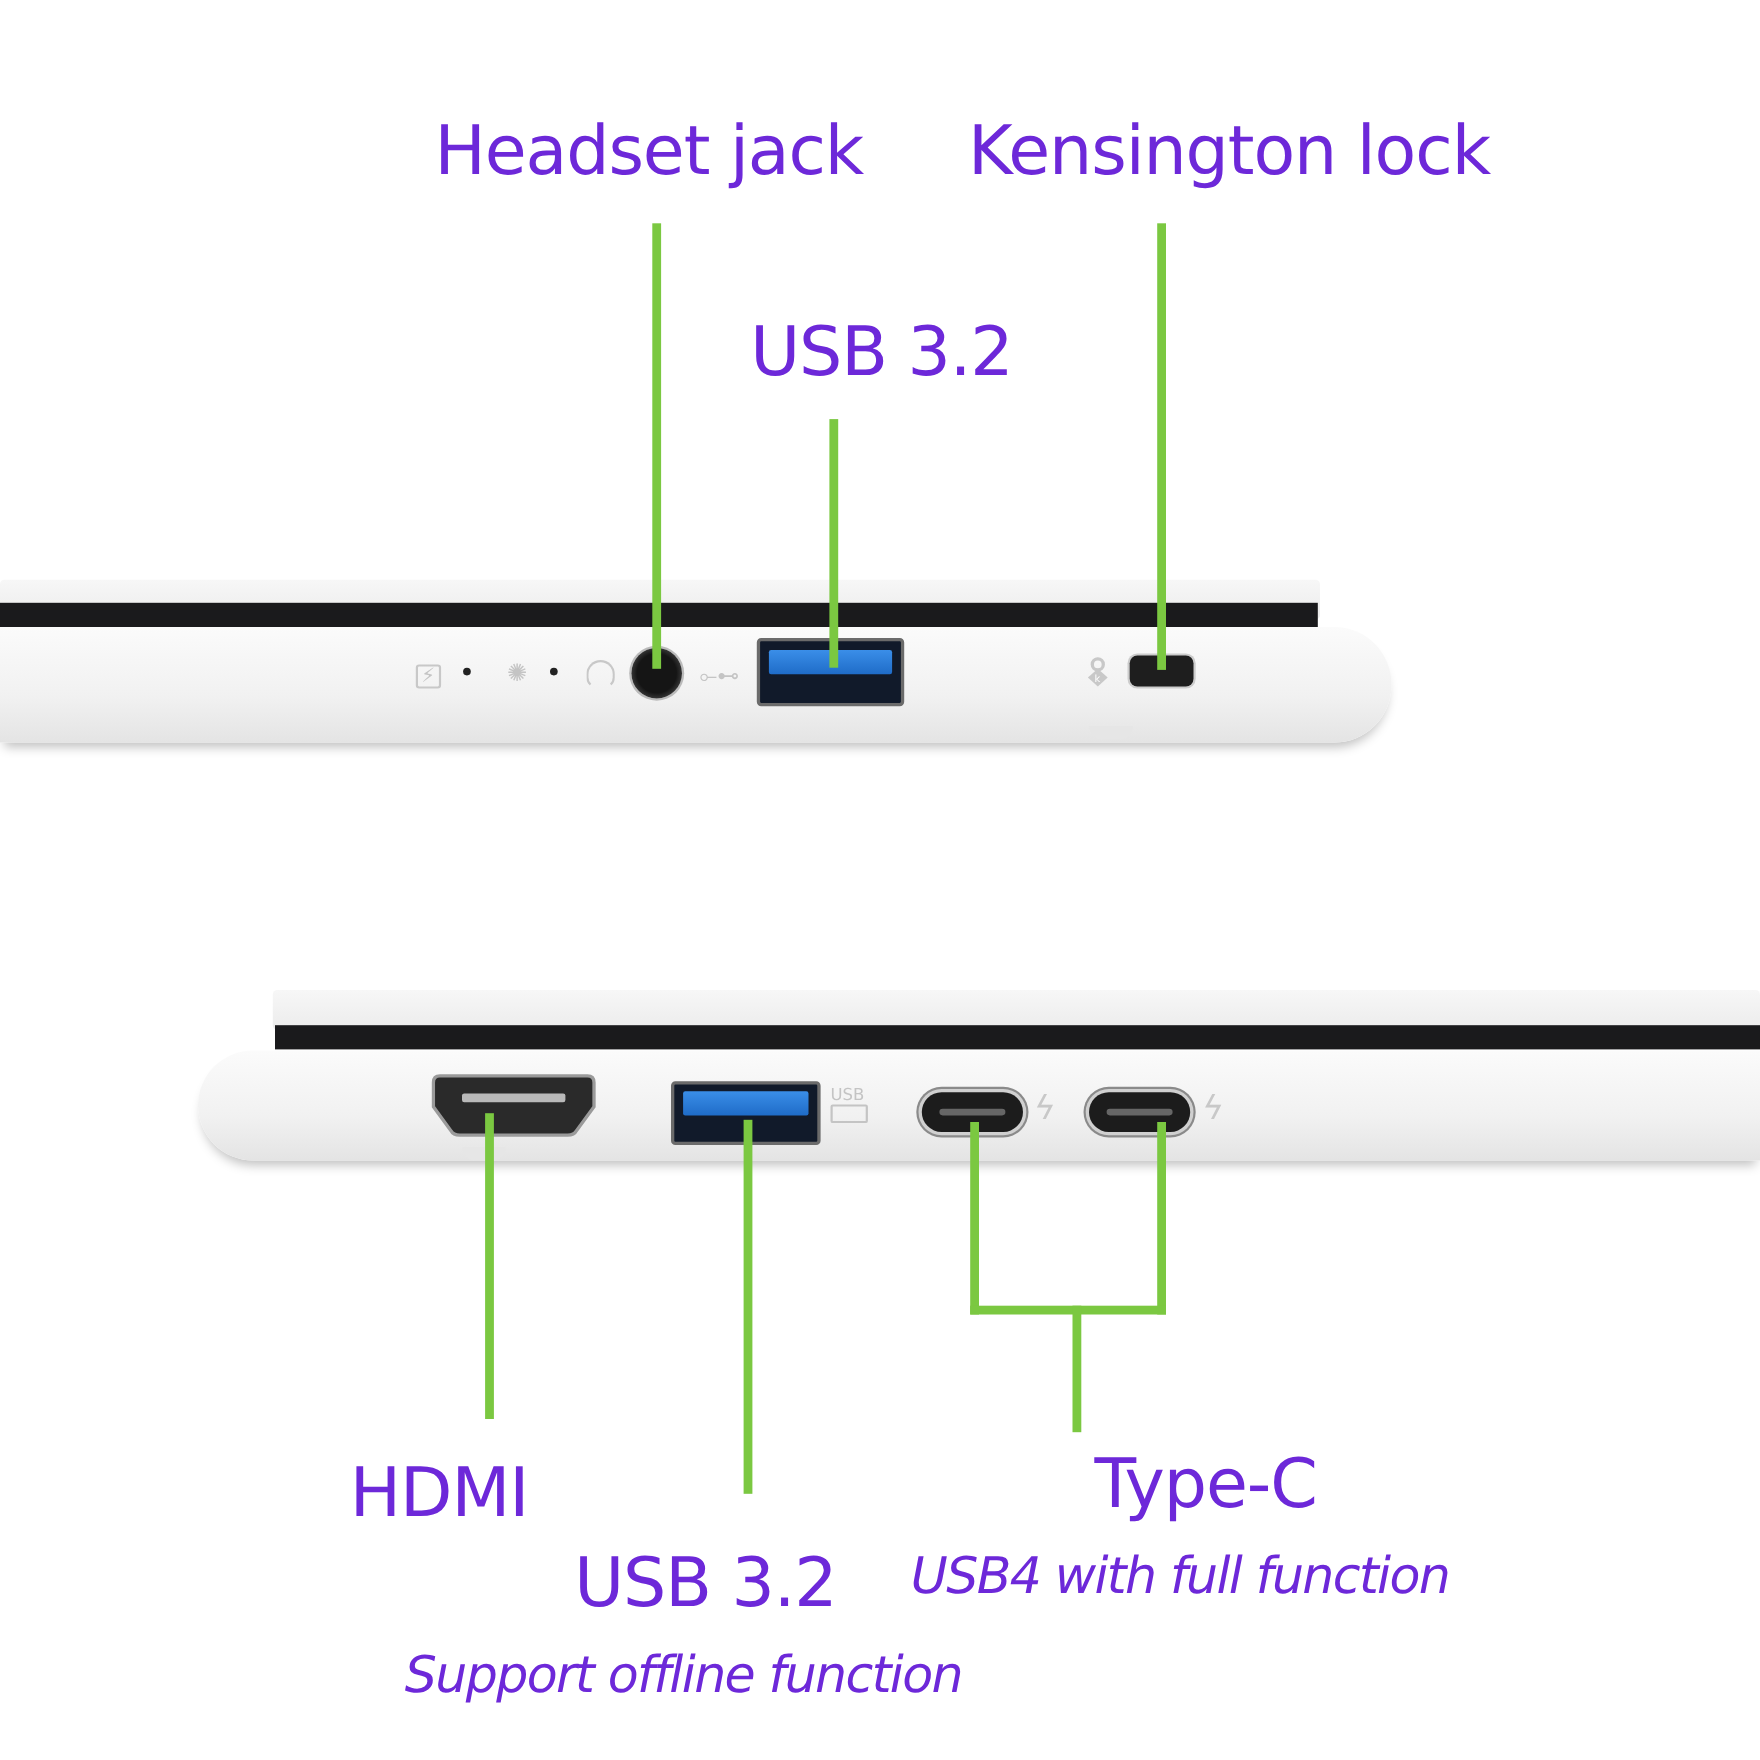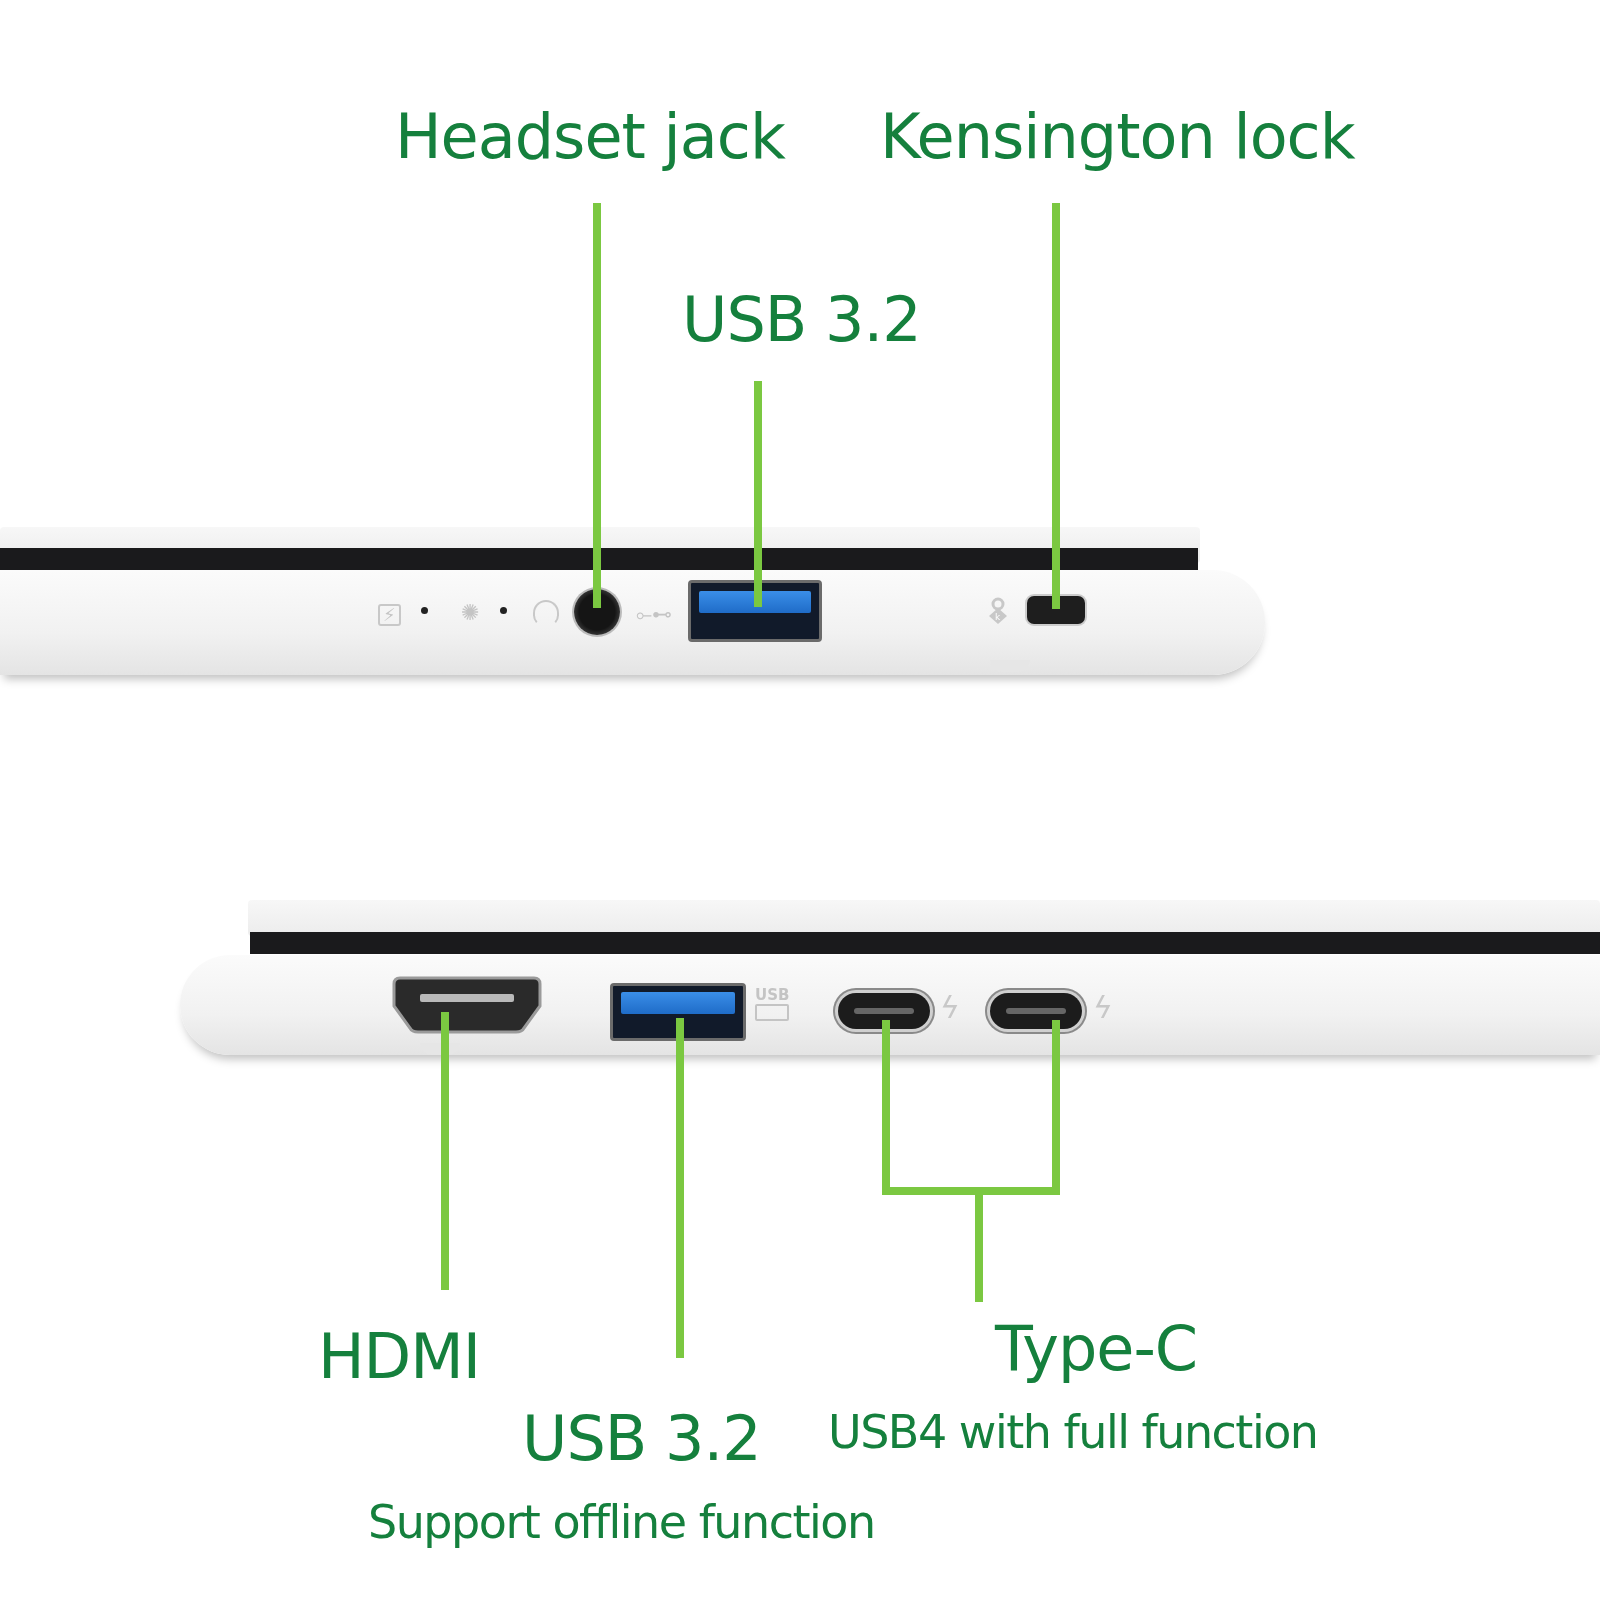--- a/index.html
+++ b/index.html
@@ -1,21 +1,21 @@
 <!DOCTYPE html>
 <html><head>
 <meta charset="utf-8">
 <style>
   html, body { margin:0; padding:0; background:#ffffff; }
   body { width:1600px; height:1600px; position:relative; overflow:hidden;
          font-family:"DejaVu Sans", sans-serif; color:#111; }
   .abs { position:absolute; }
-  .label { position:absolute; white-space:nowrap; color:#15803d; letter-spacing:-1px; }
+  .label { position:absolute; white-space:nowrap; color:#6d28d9; letter-spacing:-1px; }
   .big { font-size:62px; }
-  .med { font-size:46px; letter-spacing:-1.5px; }
+  .med { font-size:46px; letter-spacing:-1.5px;font-style:italic; }
   .line { position:absolute; background:#7bc841; }
 
   
   .lid { position:absolute; background:linear-gradient(#f7f7f7,#ececec); border-radius:4px; }
   .bezel { position:absolute; background:#1a1a1c; }
   .base { position:absolute; background:linear-gradient(#fbfbfb 0%, #f1f1f1 60%, #e4e4e4 100%);
           box-shadow:0 8px 10px -4px rgba(0,0,0,0.25); }
   .icon-muted { position:absolute; color:#c4c4c4; font-size:22px; line-height:1; }
   .led { position:absolute; width:7px; height:7px; border-radius:50%; background:#222; }
 
@@ -84,21 +84,21 @@
   <div class="hdmi" style="left:392px;top:976px;">
     <svg width="150" height="58" viewBox="0 0 150 58">
       <path d="M8 2 H142 Q148 2 148 8 V30 L132 52 Q130 56 124 56 H26 Q20 56 18 52 L2 30 V8 Q2 2 8 2 Z" fill="#2a2a2a" stroke="#9a9a9a" stroke-width="3"></path>
       <rect x="28" y="18" width="94" height="8" rx="2" fill="#b9b9b9"></rect>
     </svg>
   </div>
 
   <div class="usba" style="left:610px;top:983px;width:136px;height:58px;">
     <div class="tongue" style="top:6px;"></div>
   </div>
-  <span class="abs" style="left:755px;top:988px;color:#c4c4c4;font-size:15px;font-weight:bold;line-height:1;">
+  <span class="abs" style="left:755px;top:988px;color:#c4c4c4;font-size:15px;font-weight:normal;line-height:1;">
     <span>USB</span>
     <span style="display:block;width:30px;height:13px;border:2px solid #c4c4c4;border-radius:2px;margin-top:1px;"></span>
   </span>
 
   <div class="usbc" style="left:838px;top:993px;">
       <div class="bar"></div>
     </div>
   <span class="bolt" style="left:940px;top:990px;">ϟ</span>
   <div class="usbc" style="left:990px;top:993px;">
       <div class="bar"></div>

